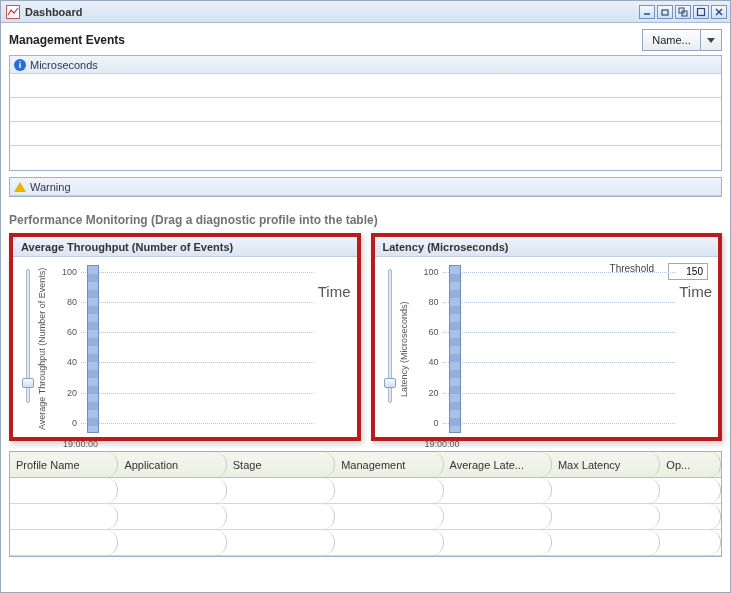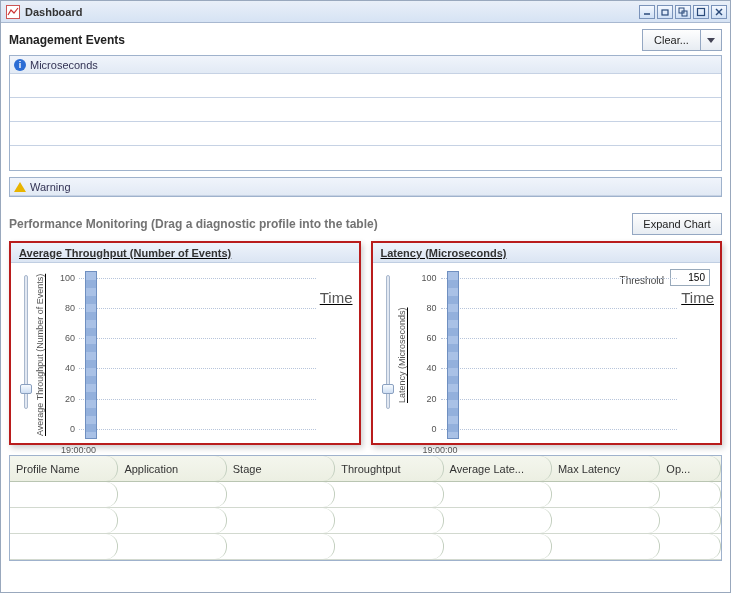--- a/index.html
+++ b/index.html
@@ -89,25 +89,24 @@
   .info-row { height: 24px; border-bottom:1px solid #c6d2e4; background:#fff; }
   .info-row:last-child { border-bottom:none; }
   .perf-row { display:flex; align-items:center; margin: 4px 0 6px 0; }
   .perf-row .hdr { font-weight:bold; font-size:12px; flex:1; color:#737373;}
   .expand-btn { width: 90px; }
   .charts-row {
     display:flex; gap:10px; margin-bottom:10px;
   }
   .chart-box {
     flex:1;
-    border:2px solid #b91c1c;
+    border:4px solid #b91c1c;
     background:#fff;
     position:relative;
     box-shadow: 2px 3px 6px rgba(0,0,0,0.2);
-    text-decoration: underline;
   }
   .chart-hdr {
     height:20px;
     background: linear-gradient(#eef3fb,#dbe5f3);
     border-bottom:1px solid #c0cee2;
     display:flex;align-items:center;
     padding-left:8px;
     font-weight:bold;color:#333;font-size:11px;
   }
   .chart-body {
@@ -161,21 +160,21 @@
     position:absolute;left:34px;top:0;bottom:0;width:12px;
     background: repeating-linear-gradient(to bottom,#a9c1e6 0 8px,#93b0dc 8px 16px);
     border:1px solid #6f8fc0;
   }
   .plot .xtick {
     position:absolute;bottom:-16px;left:10px;font-size:9px;color:#555;
   }
   .xlabel { text-align:right;font-size:15px;color:#555;padding:18px 0 2px 0;}
   .thresh-row {
     position:absolute;top:6px;right:10px;
-    display:flex;align-items:flex-end;font-size:10px;color:#444;gap:6px;
+    display:flex;align-items:flex-start;font-size:10px;color:#444;gap:14px;
   }
   .thresh-input {
     border:1px solid #9ab;font-size:10px;padding:2px 4px;width:40px;text-align:right;
   }
 
   .data-table {
     border:1px solid #9fb2cc;
   }
   .dt-head {
     display:flex;
@@ -239,21 +238,21 @@
           </svg>
         </div>
     </div>
   </div>
 
   <div class="content">
 
     <div class="section-header-row">
       <div class="hdr">Management Events</div>
       <div class="btn-group">
-        <div class="btn clear-btn">Clear...</div>
+        <div class="btn clear-btn">Name...</div>
         <div class="btn clear-dd">
           <svg width="8" height="5">
               <polygon points="0,0 8,0 4,5" fill="#445"></polygon>
             </svg>
         </div>
       </div>
     </div>
 
     <div class="info-panel">
       <div class="info-hdr">
@@ -268,21 +267,20 @@
 
     <div class="info-panel" style="margin-bottom:12px">
       <div class="info-hdr">
         <div class="warn-icon"></div>
         <span>Warning</span>
       </div>
     </div>
 
     <div class="perf-row">
       <div class="hdr">Performance Monitoring (Drag a diagnostic profile into the table)</div>
-      <div class="btn expand-btn">Expand Chart</div>
     </div>
 
     <div class="charts-row">
 
       <div class="chart-box">
         <div class="chart-hdr">Average Throughput (Number of Events)</div>
         <div class="chart-body">
           <div class="slider-area">
             <div class="slider-track">
                 <div class="slider-thumb"></div>
@@ -345,21 +343,21 @@
           </div>
         </div>
       </div>
     </div>
 
     <div class="data-table">
       <div class="dt-head">
         <div class="col c0">Profile Name</div>
         <div class="col c1">Application</div>
         <div class="col c2">Stage</div>
-        <div class="col c3">Throughtput</div>
+        <div class="col c3">Management</div>
         <div class="col c4">Average Late...</div>
         <div class="col c5">Max Latency</div>
         <div class="col c6">Op...</div>
       </div>
       <div class="dt-body">
         <div class="dt-row">
           <div class="col c0"></div>
             <div class="col c1"></div>
             <div class="col c2"></div>
             <div class="col c3"></div>

